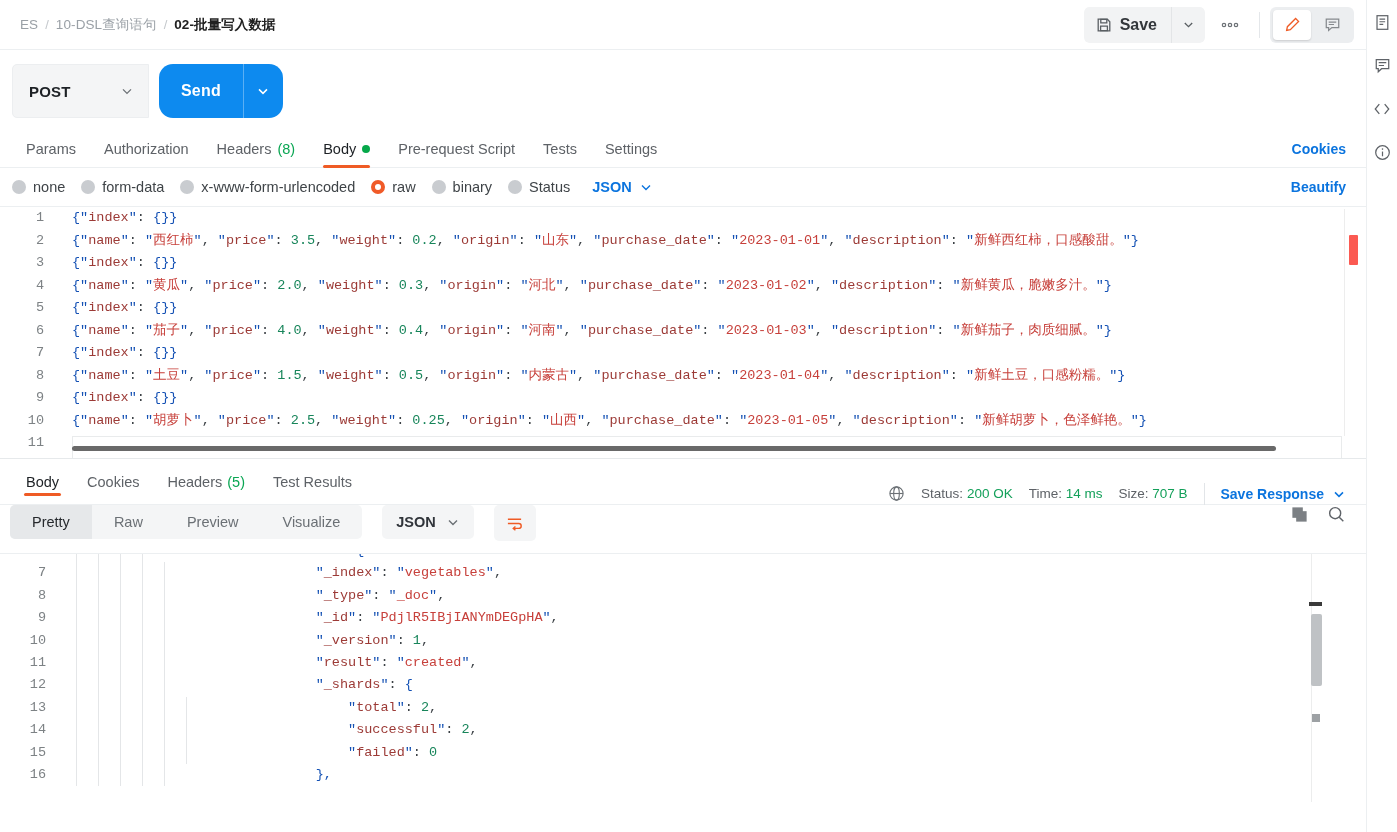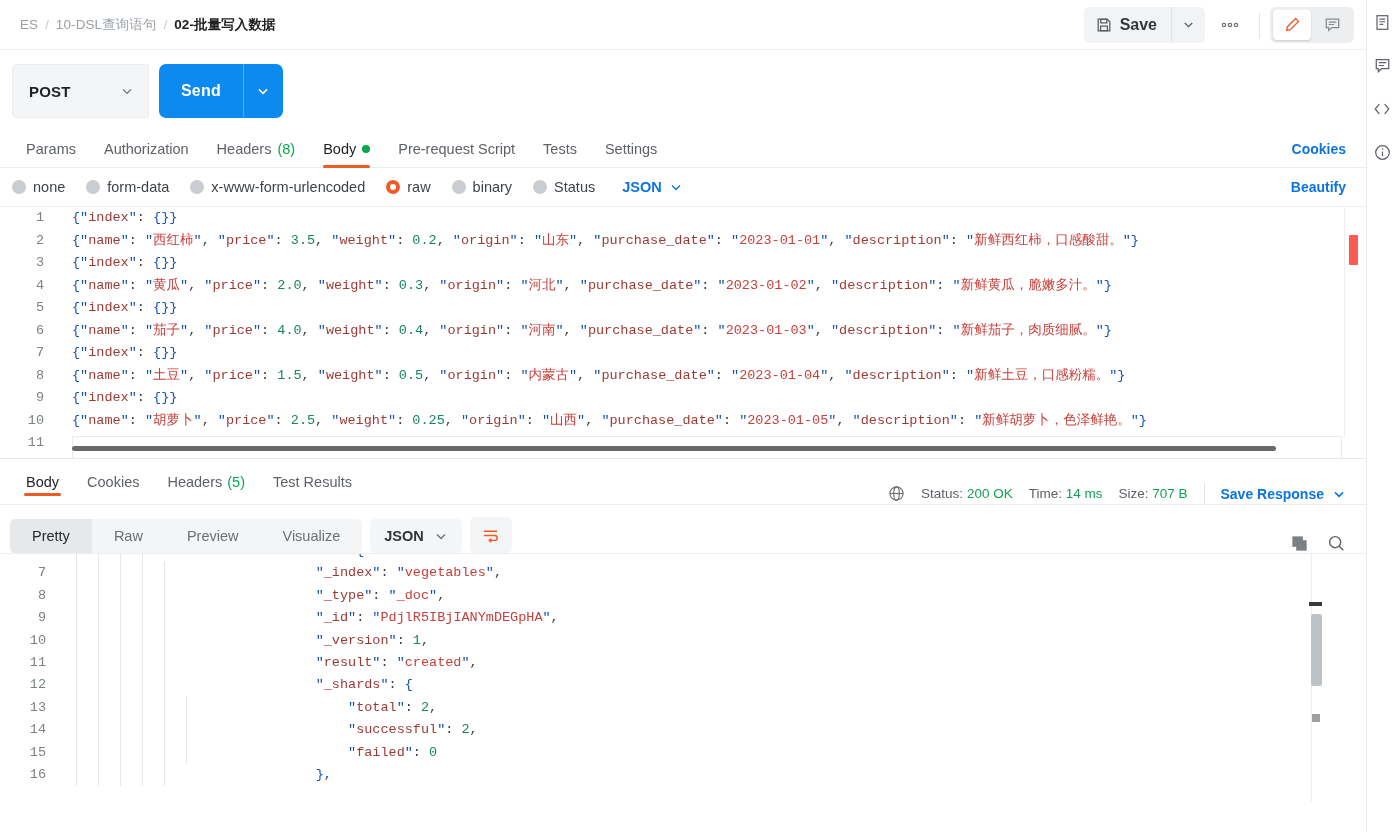--- a/index.html
+++ b/index.html
@@ -64,21 +64,21 @@
     padding: 0 14px 0 16px; cursor: pointer;
   }
   .method-label { font-size: 15px; font-weight: 700; color: #1d2125; letter-spacing:.2px; }
   .url-box {
     flex: 1; height: 54px; background: #f4f5f6;
     border: 1px solid #eceef0; border-left: none;
     border-radius: 0 5px 5px 0; display: flex; align-items: center;
     padding: 0 16px; font-size: 15px; color: #3a3f44;
     font-family: "Liberation Sans", sans-serif; cursor: text;
   }
-  .send-group { display: flex; align-items: stretch; border-radius: 7px; overflow: hidden; }
+  .send-group { display: flex; align-items: stretch; border-radius: 14px; overflow: hidden; }
   .btn-send {
     background: #0d8aef; border: none; color: #fff; font-size: 16px;
     font-weight: 700; padding: 0 22px; height: 54px; cursor: pointer;
     font-family: inherit; letter-spacing: .2px;
   }
   .btn-send-caret {
     background: #0d8aef; border: none; border-left: 1px solid rgba(255,255,255,.32);
     width: 40px; display: flex; align-items: center; justify-content: center;
     color: #fff; cursor: pointer;
   }
@@ -100,21 +100,21 @@
   }
   .count-green { color: #0aa653; }
   .dot-green { width: 8px; height: 8px; border-radius: 50%; background: #06a84a; display: inline-block; }
   .link-blue {
     color: #0b74de; font-size: 14px; font-weight: 700; cursor: pointer; margin-left: auto;
   }
 
   
   .body-row {
     display: flex; align-items: center; height: 39px;
-    padding: 0 20px 0 12px; border-bottom: 1px solid #eceff1; gap: 5px;
+    padding: 0 20px 0 12px; border-bottom: 1px solid #eceff1; gap: 0;
   }
   .radio-item {
     display: flex; align-items: center; gap: 7px; margin-right: 16px;
     font-size: 14.5px; color: #3f4448; cursor: pointer; white-space: nowrap;
   }
   .rdot {
     width: 14px; height: 14px; border-radius: 50%; background: #c9ccd0;
     display: inline-block; flex: none;
   }
   .rdot.on { background: #fff; border: 4px solid #f05a28; width: 14px; height: 14px; }
@@ -182,22 +182,22 @@
   .resp-meta {
     margin-left: auto; display: flex; align-items: center; gap: 16px;
     font-size: 13.5px; color: #5e6267; margin-top: 24px;
   }
   .meta-val { color: #14a05a; font-weight: 400; }
   .meta-sep { width: 1px; height: 22px; background: #e2e5e8; }
   .save-resp { color: #0b74de; font-weight: 700; font-size: 14px; display: flex; align-items: center; gap: 8px; cursor: pointer; }
 
   
   .resp-tools {
-    display: flex; align-items: flex-end; height: 48px;
-    padding: 0 20px 0 10px; gap: 8px;
+    display: flex; align-items: flex-start; height: 48px;
+    padding: 0 20px 0 10px; gap: 20px;
   }
   .seg {
     display: flex; background: #f4f5f6; border-radius: 5px; padding: 0; overflow: hidden;
   }
   .seg-btn {
     border: none; background: transparent; font-family: inherit;
     font-size: 14.5px; color: #6b7075; padding: 9px 22px; cursor: pointer;
   }
   .seg-btn.active { background: #e6e8ea; color: #26292d; font-weight: 400; }
   .sel-json {

